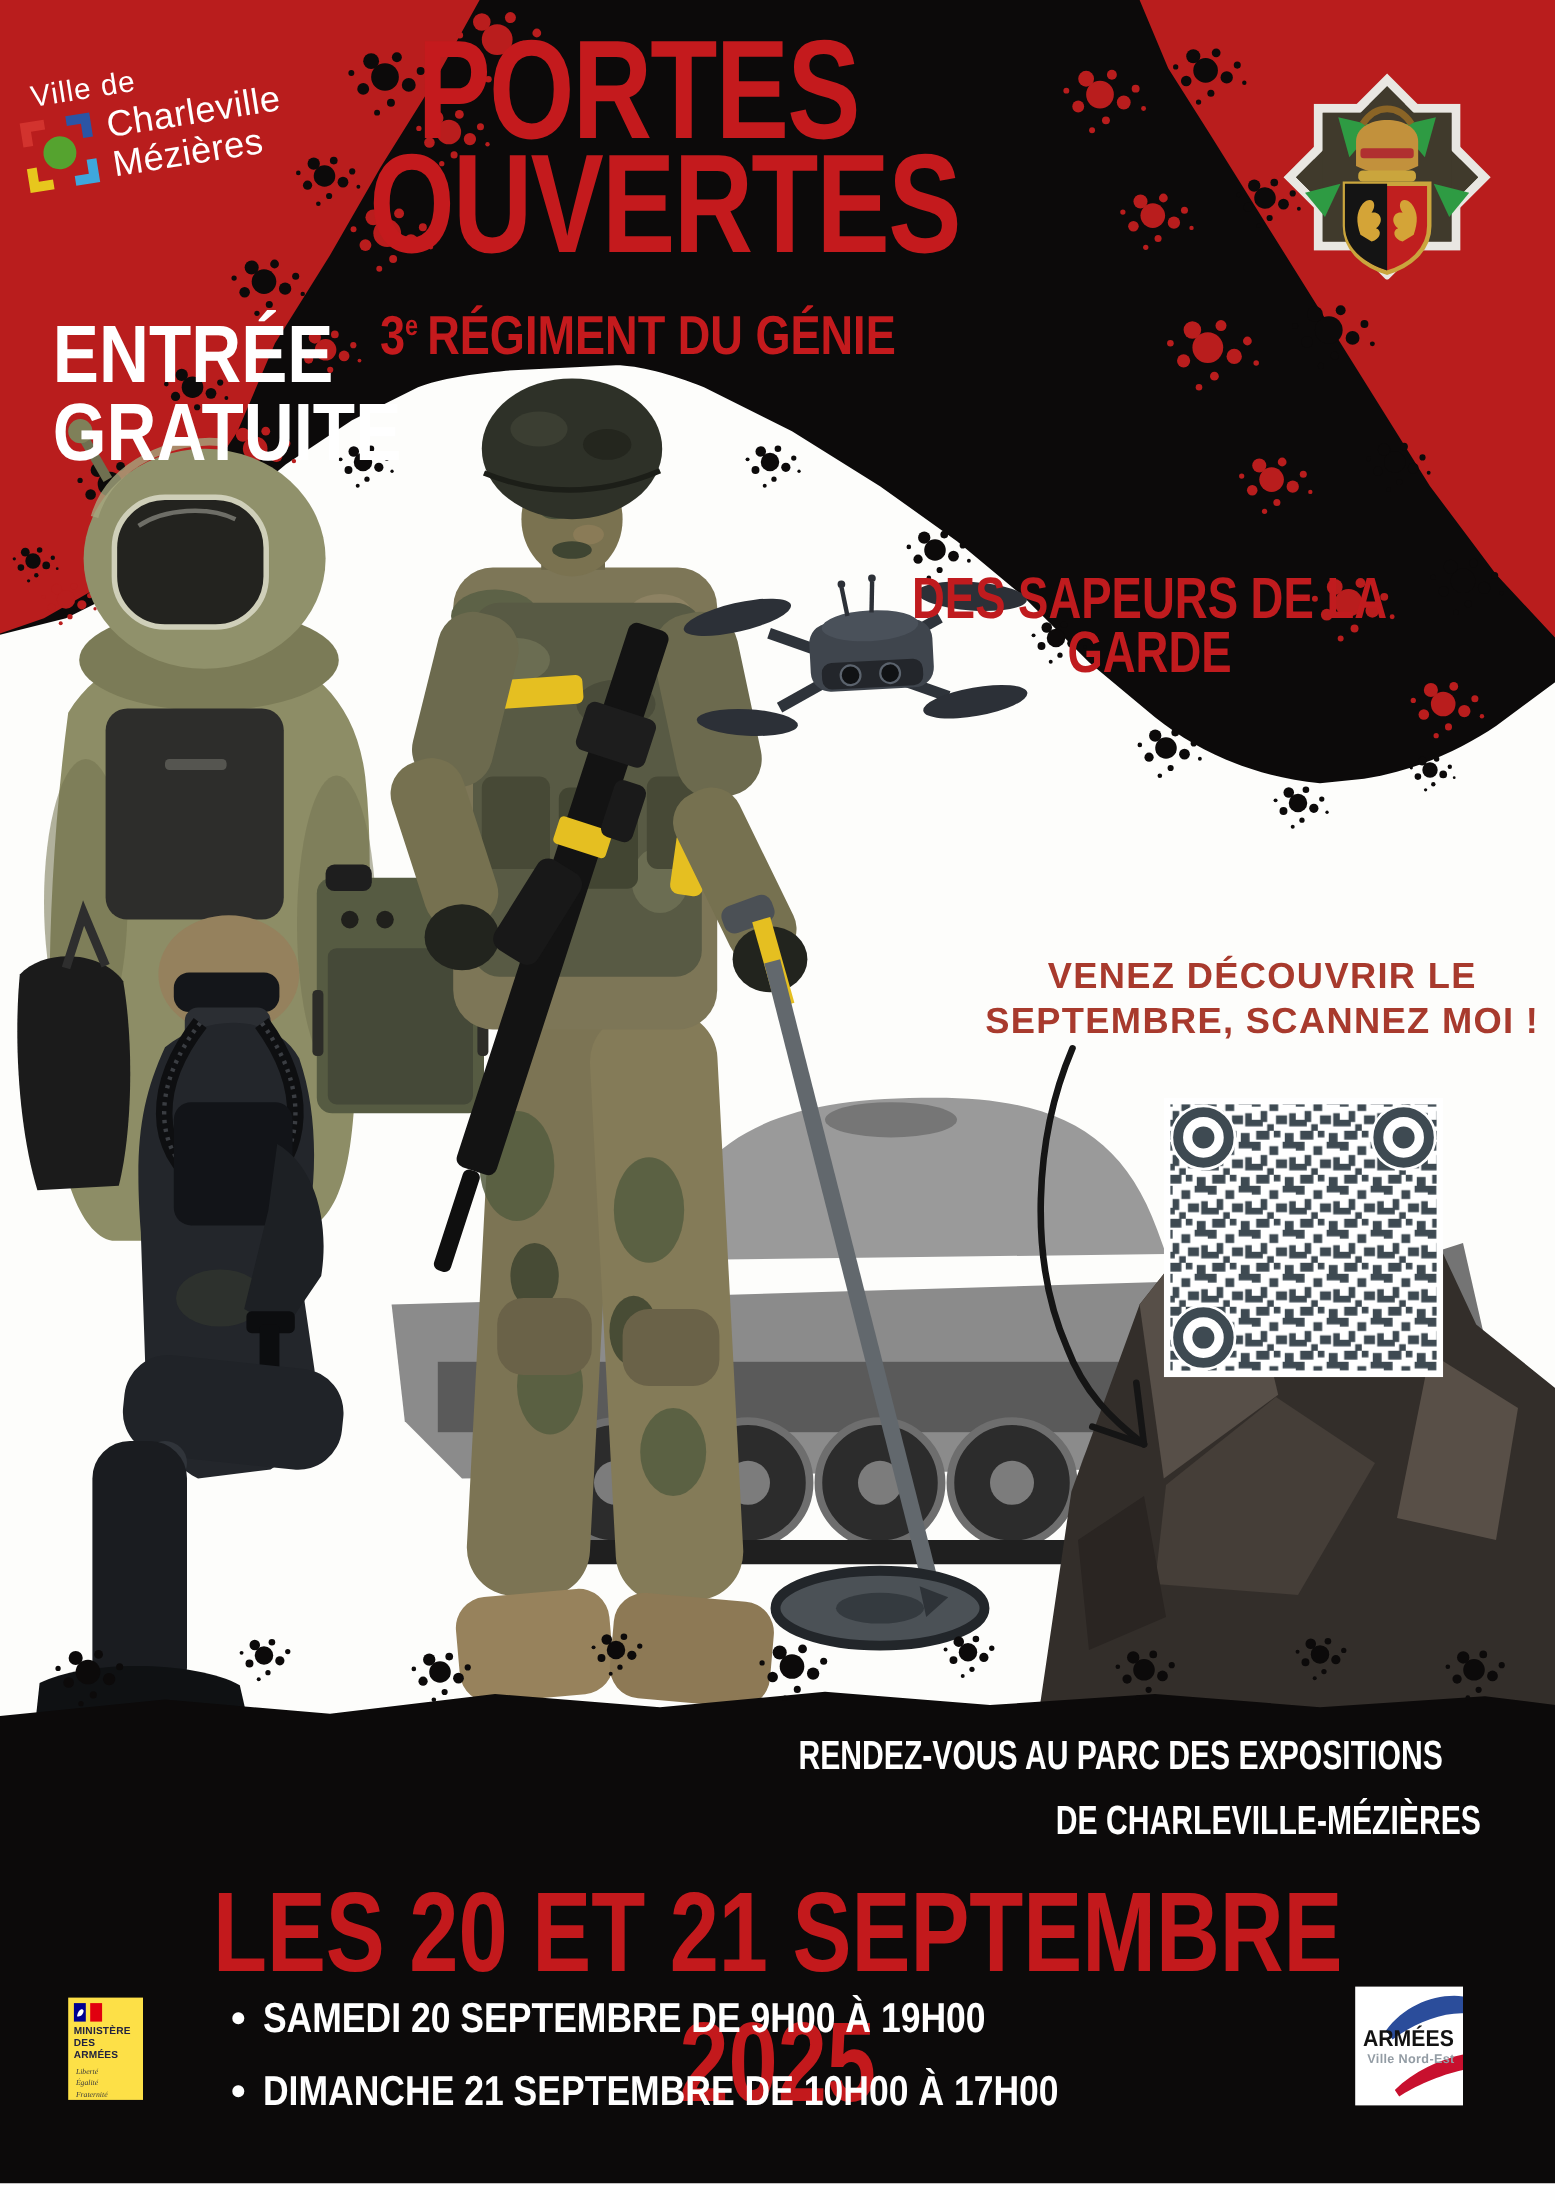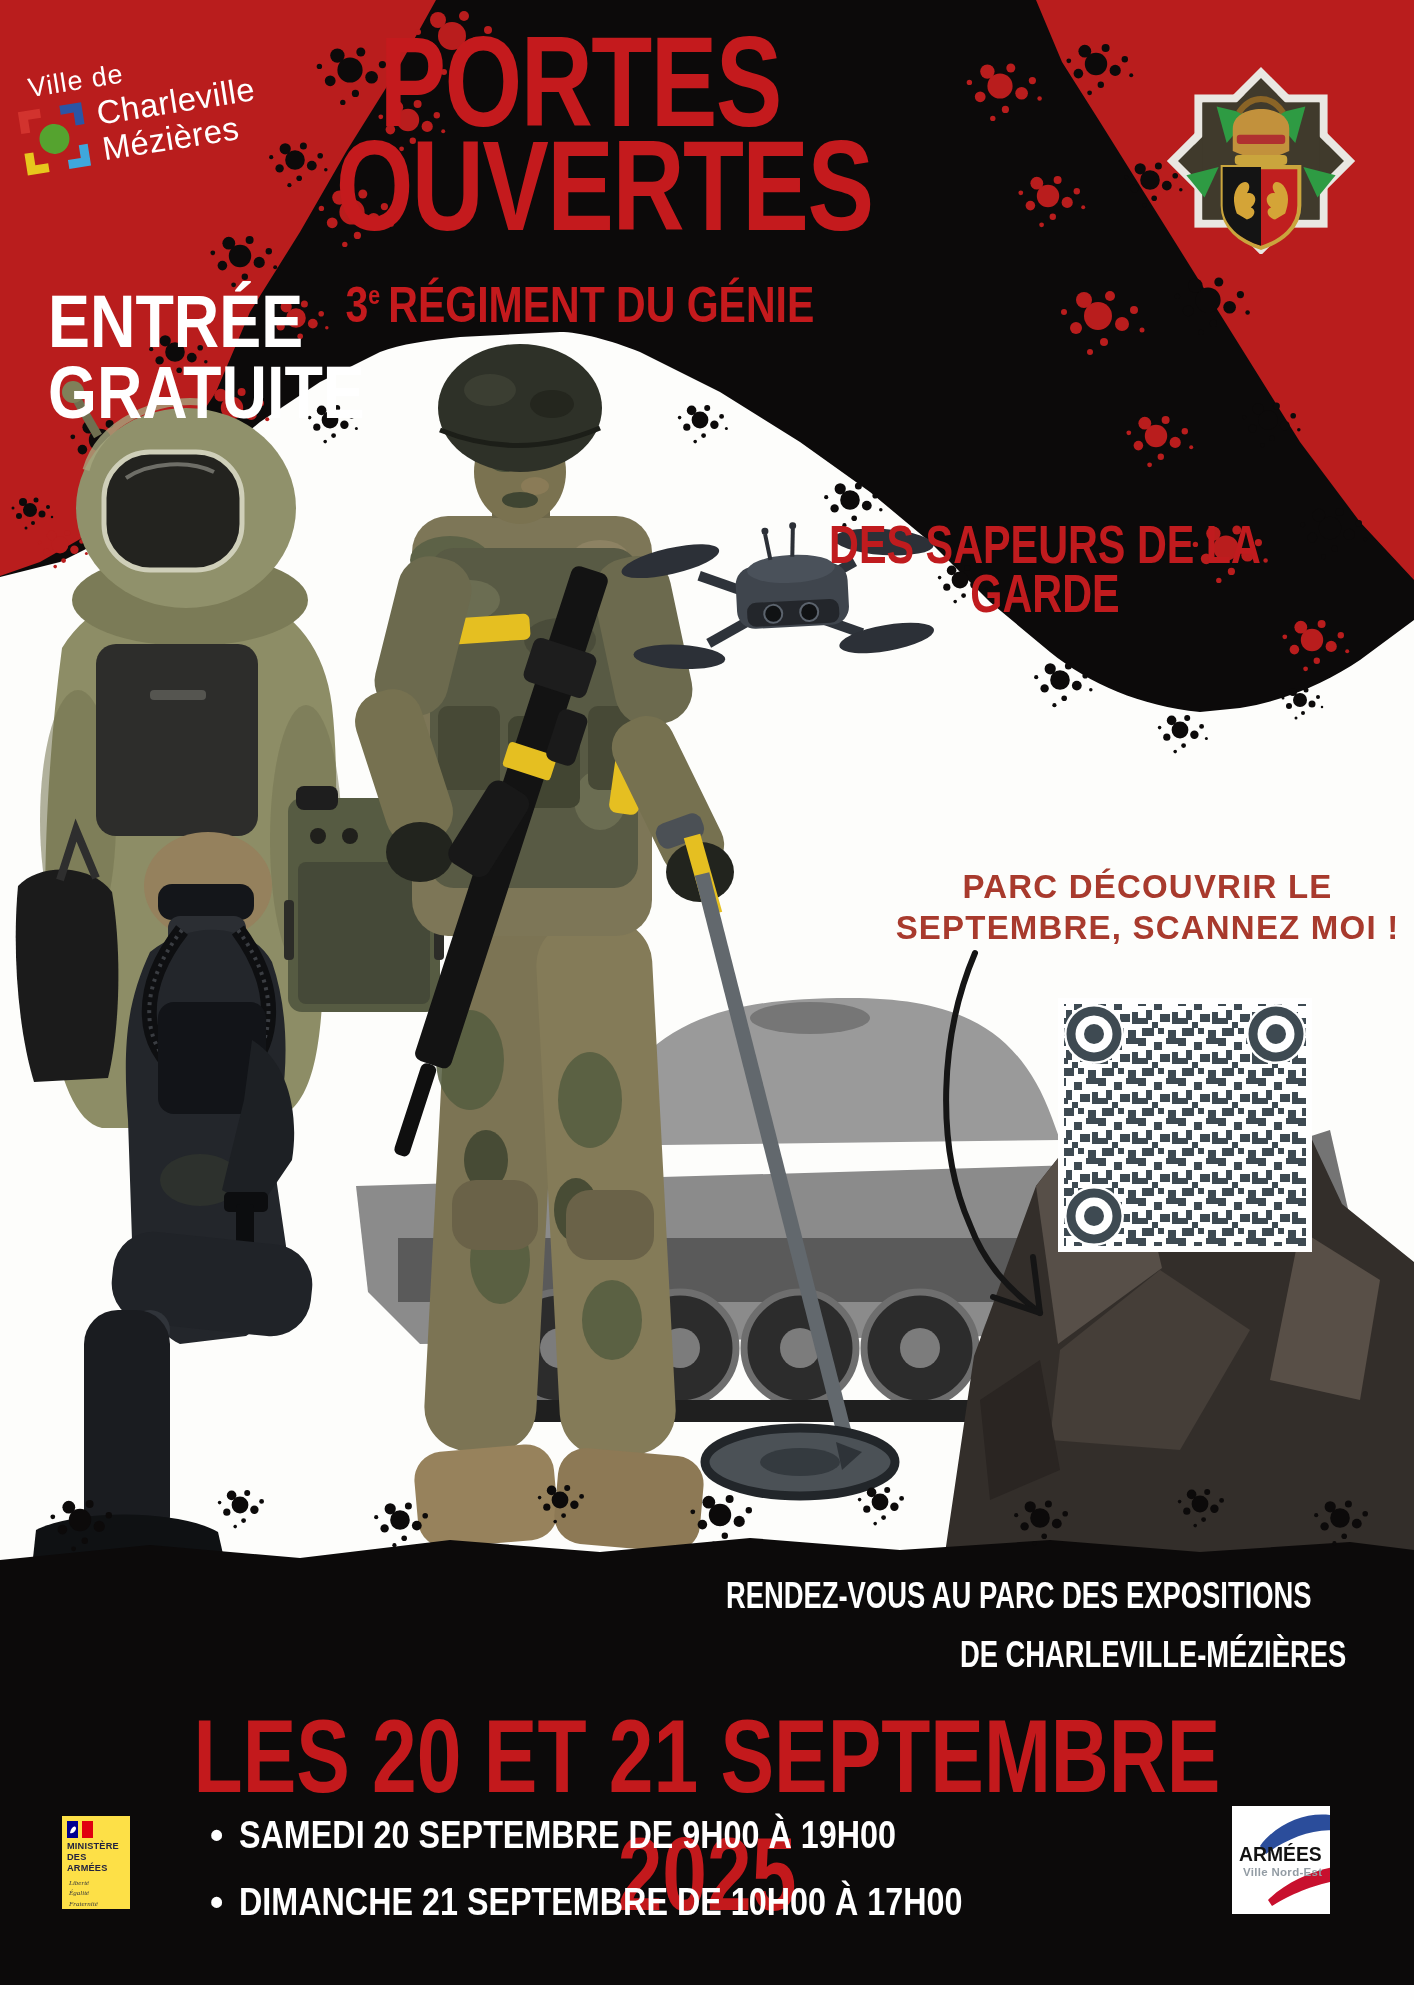--- a/index.html
+++ b/index.html
@@ -341,21 +341,21 @@
   <div class="abs free-entry">
     <div><span class="sqzL">ENTRÉE</span></div>
     <div><span class="sqzL">GRATUITE</span></div>
   </div>
 
   <div class="abs discover">
     <div><span class="sqz">DES SAPEURS DE LA GARDE</span></div>
   </div>
 
   <div class="abs qr-cta">
-    <div>PARC DÉCOUVRIR LE</div>
+    <div>VENEZ DÉCOUVRIR LE</div>
     <div>SEPTEMBRE, SCANNEZ MOI !</div>
   </div>
 
   <svg class="abs" style="left:935px;top:945px;z-index:3;" width="130" height="390" viewBox="0 0 130 390">
     <path d="M40,8 C5,90 0,200 35,280 C50,320 75,345 105,368" fill="none" stroke="#151515" stroke-width="6" stroke-linecap="round"></path>
     <path d="M105,368 L58,352 M105,368 L98,312" fill="none" stroke="#151515" stroke-width="6" stroke-linecap="round"></path>
   </svg>
 
   <svg class="abs" style="left:1058px;top:998px;z-index:3;" width="254" height="254" viewBox="0 0 254 254">
     <defs>

